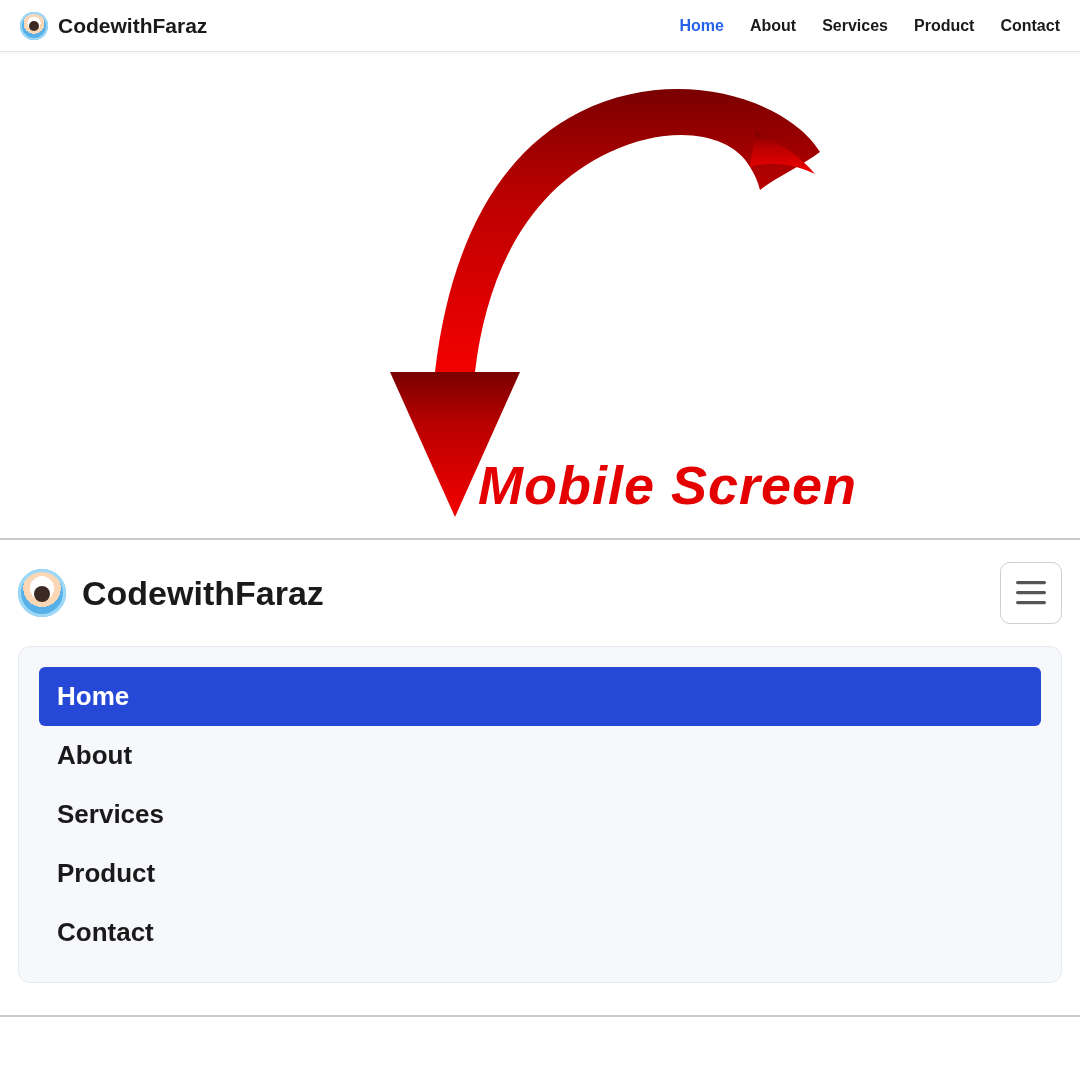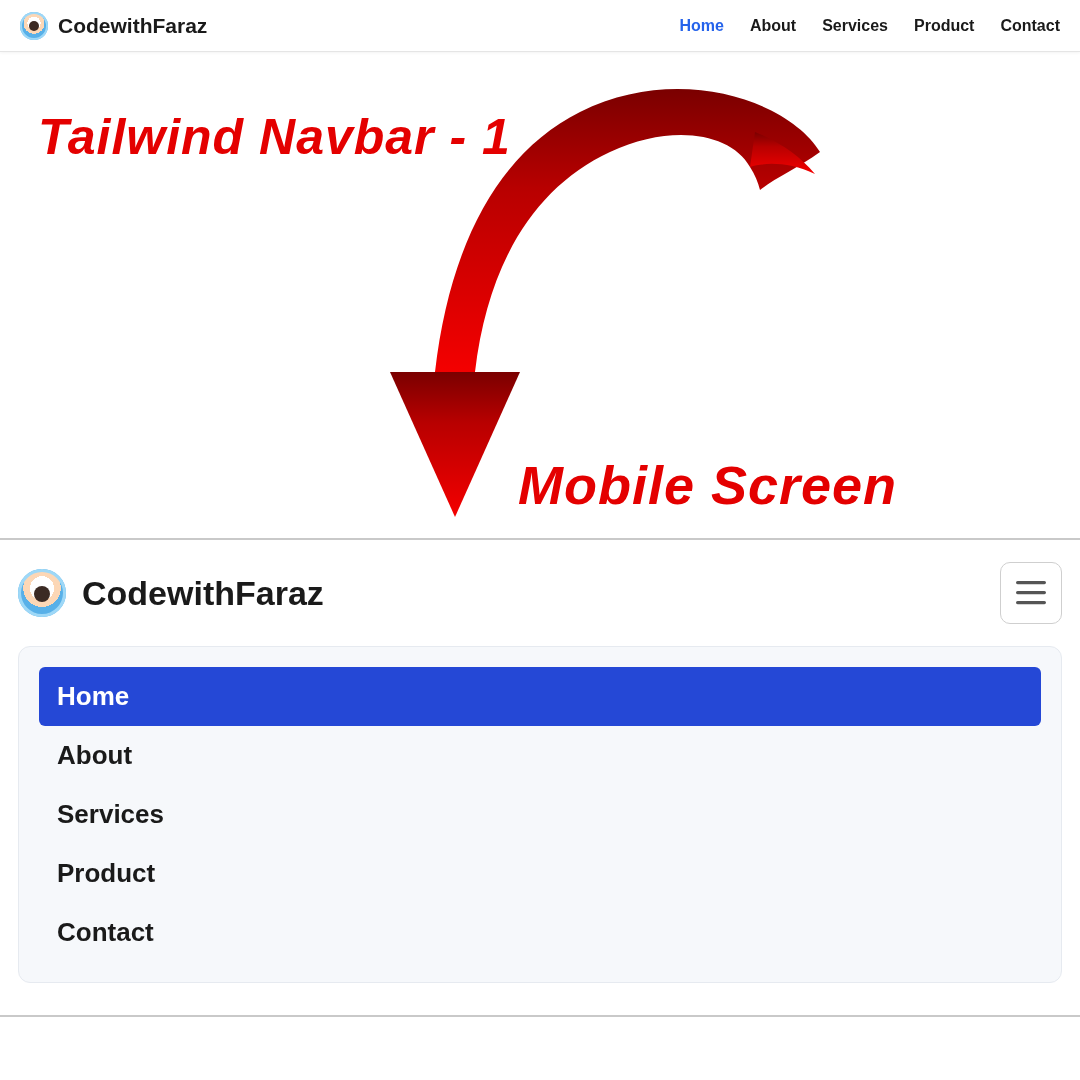--- a/index.html
+++ b/index.html
@@ -46,21 +46,21 @@
   .anno .t1 {
     position:absolute; left:38px; top:56px;
     font-family:Arial, Helvetica, sans-serif;
     font-size:50px; font-weight:900; font-style:italic;
     color:#e40000; letter-spacing:1px;
   }
   .anno .t2 {
     position:absolute; left:478px; top:402px;
     font-family:Arial, Helvetica, sans-serif;
     font-size:54px; font-weight:900; font-style:italic;
-    color:#e40000; letter-spacing:1px;margin-left:40px;
+    color:#e40000; letter-spacing:1px;
   }
   .anno svg.arrow {
     position:absolute; left:360px; top:20px;
     width:480px; height:450px;
   }
 
   
   .mobile-wrap {
     width:100%; background:#fff;
     padding:22px 18px 32px;
@@ -118,21 +118,20 @@
   <nav class="top-links">
     <a class="active">Home</a>
     <a>About</a>
     <a>Services</a>
     <a>Product</a>
     <a>Contact</a>
   </nav>
 </header>
 
 <section class="anno">
-  <div class="t1">Tailwind Navbar - 1</div>
 
   <svg class="arrow" viewBox="0 0 480 450">
     <defs>
       <linearGradient id="arrGrad" x1="0" y1="0" x2="0" y2="1">
         <stop offset="0" stop-color="#7a0000"></stop>
         <stop offset="0.35" stop-color="#b80000"></stop>
         <stop offset="1" stop-color="#f40000"></stop>
       </linearGradient>
     </defs>
 

